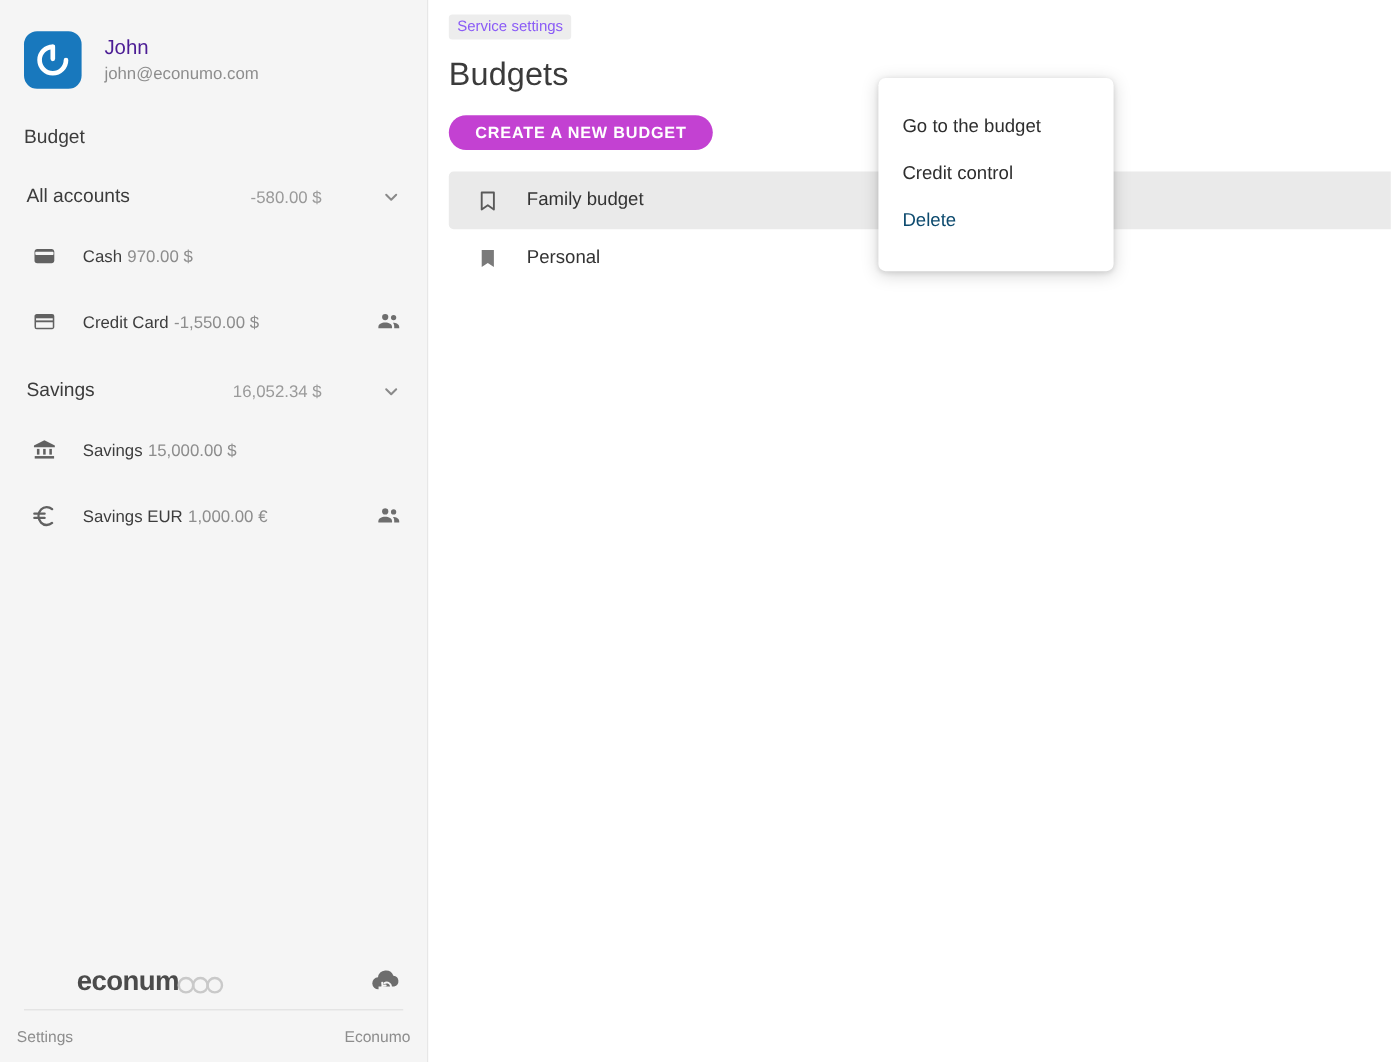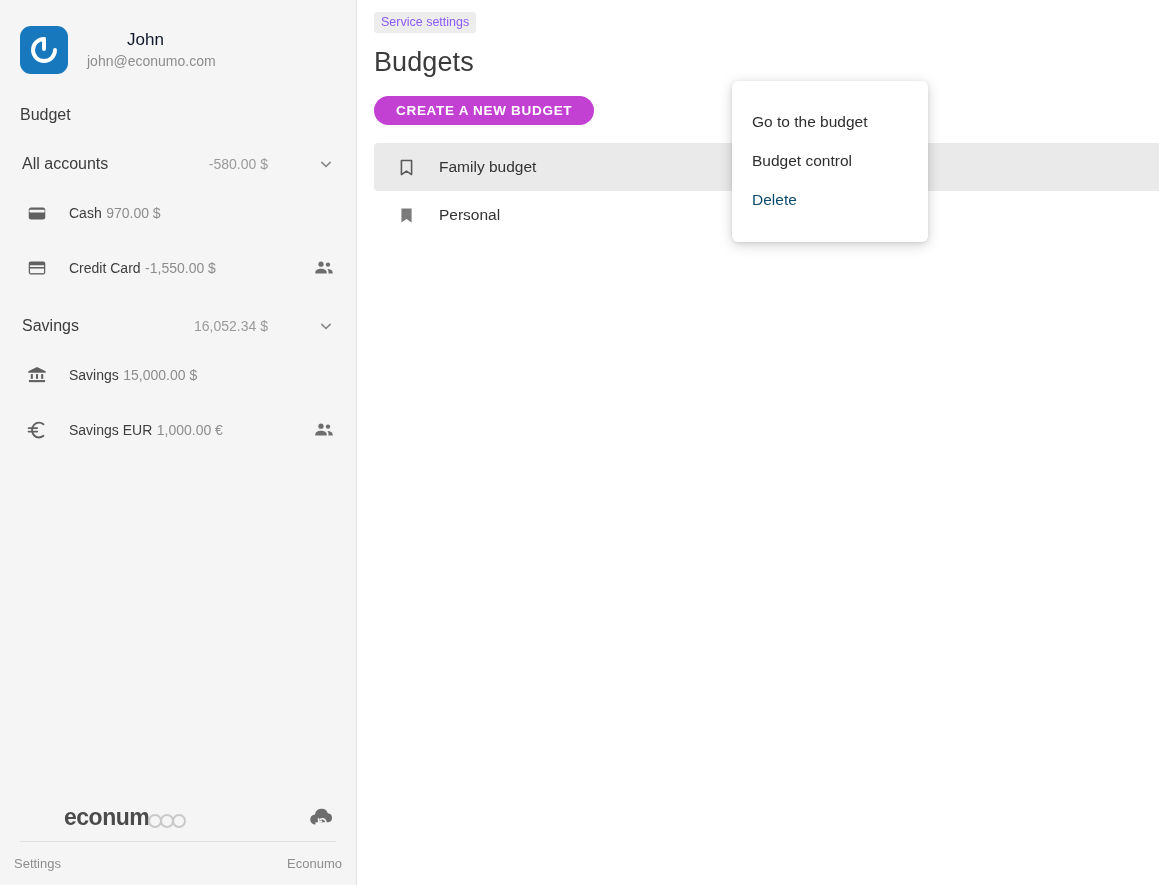--- a/index.html
+++ b/index.html
@@ -19,21 +19,21 @@
     position: relative;
     flex: 0 0 357px;
   }
   .profile { display: flex; align-items: center; padding: 26px 0 0 20px; }
   .avatar {
     width: 48px; height: 48px; border-radius: 11px;
     background: #1878bd; flex: 0 0 48px;
     display: flex; align-items: center; justify-content: center;
   }
   .profile-text { margin-left: 19px; }
-  .profile-name { font-size: 17px; color: #0f172a; line-height: 22px; margin-left: 40px; }
+  .profile-name { font-size: 17px; color: #4c1d95; line-height: 22px; }
   .profile-email { font-size: 14px; color: #8d8d8d; line-height: 19px; margin-top: 1px; }
 
   .section-label {
     font-size: 16px; color: #3c3c3c;
     padding: 0 20px; height: 30px;
     display: flex; align-items: center;
     margin-top: 26px;
   }
   .group-row {
     display: flex; align-items: center;
@@ -105,21 +105,21 @@
     display: flex; align-items: center;
     height: 48px; width: 820px; padding-left: 22px;
     border-radius: 4px; cursor: pointer;
   }
   .budget-row.selected { background: #eaeaea; }
   .budget-icon { width: 26px; flex: 0 0 26px; color: #5a5a5a; display: flex; align-items: center; }
   .budget-name { margin-left: 17px; font-size: 15.5px; color: #333; }
 
   
   .ctx-menu {
-    position: absolute; left: 375px; top: 81px;
+    position: absolute; left: 375px; top: 65px;
     width: 196px; background: #fff; border-radius: 6px;
     box-shadow: 0 3px 14px rgba(0,0,0,0.17), 0 1px 4px rgba(0,0,0,0.10);
     padding: 17px 0 18px;
   }
   .ctx-item {
     height: 30px; line-height: 30px; padding: 0 20px;
     font-size: 15.5px; color: #2e2e2e; cursor: pointer;
     margin: 9px 0;
   }
   .ctx-item.danger { color: #0c4a6e; }
@@ -287,18 +287,18 @@
             <path d="M6.2 3.9h11.6v16.2L12 16.1l-5.8 4V3.9z"></path>
           </svg>
         </span>
         <span class="budget-name">Personal</span>
       </div>
     </div>
 
     
     <div class="ctx-menu">
       <div class="ctx-item">Go to the budget</div>
-      <div class="ctx-item">Budget control</div>
+      <div class="ctx-item">Credit control</div>
       <div class="ctx-item danger">Delete</div>
     </div>
   </main>
 
 </div>
 
 </body></html>

